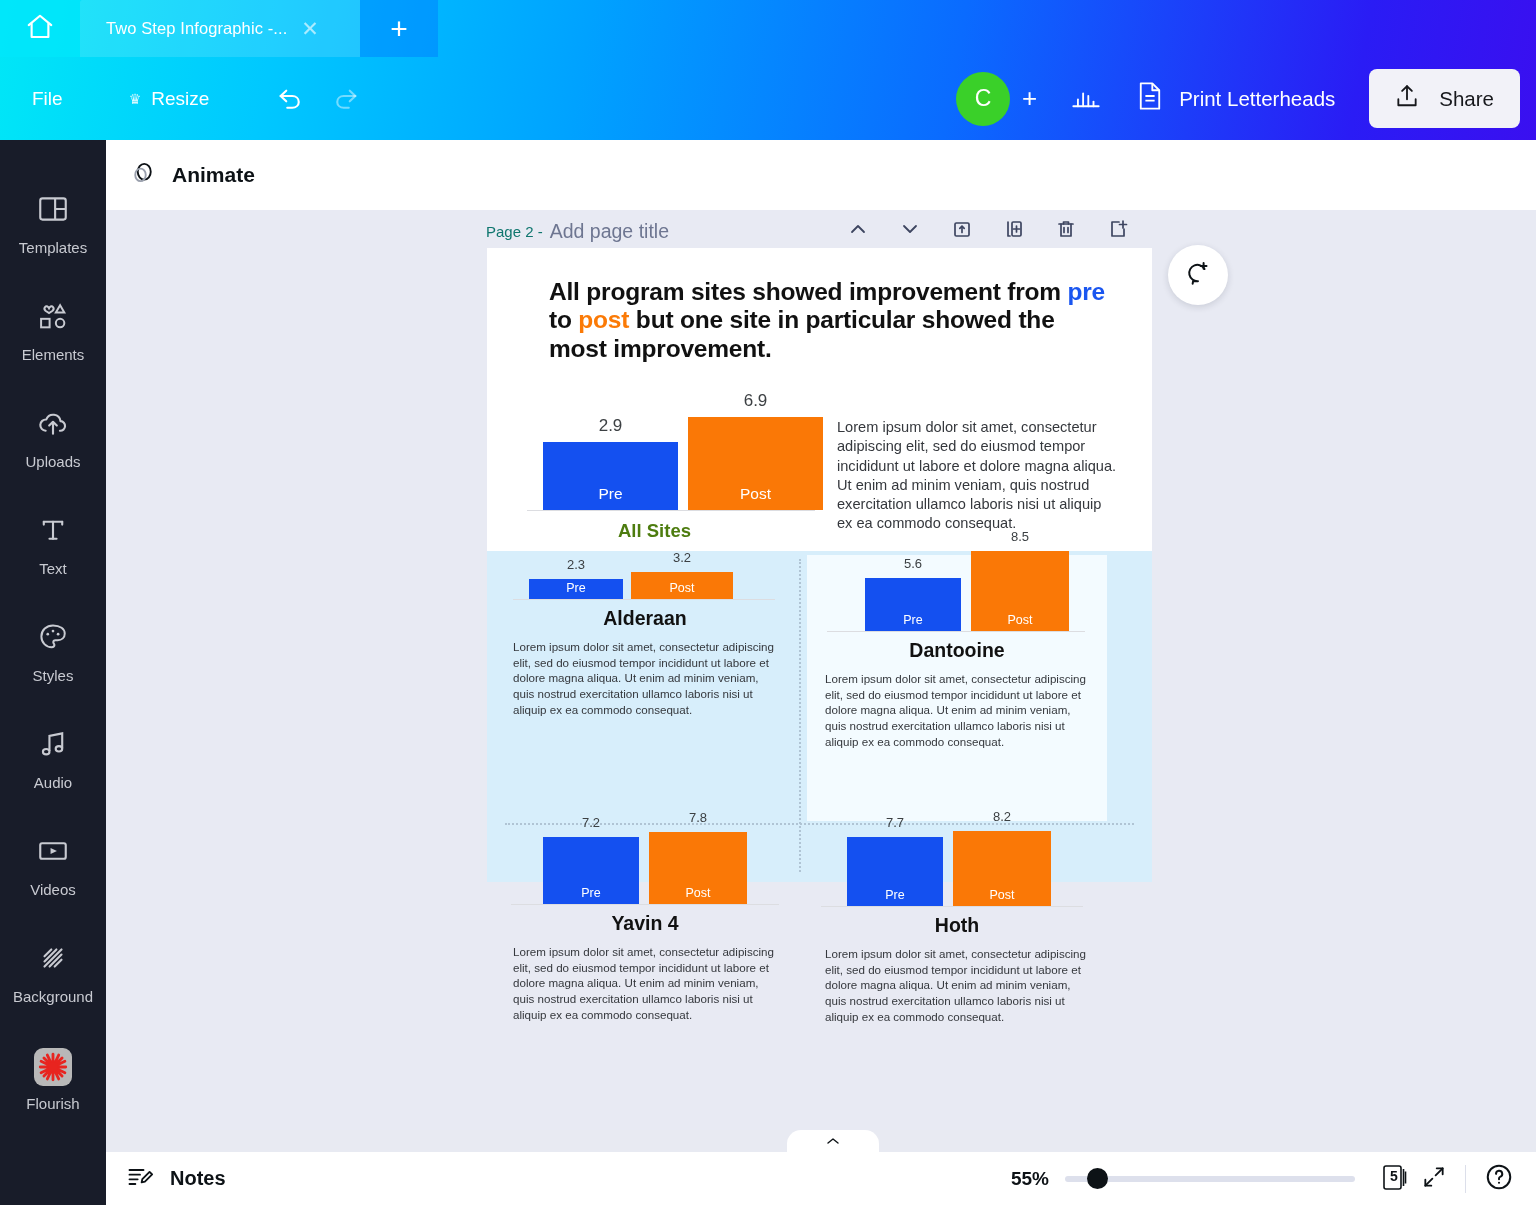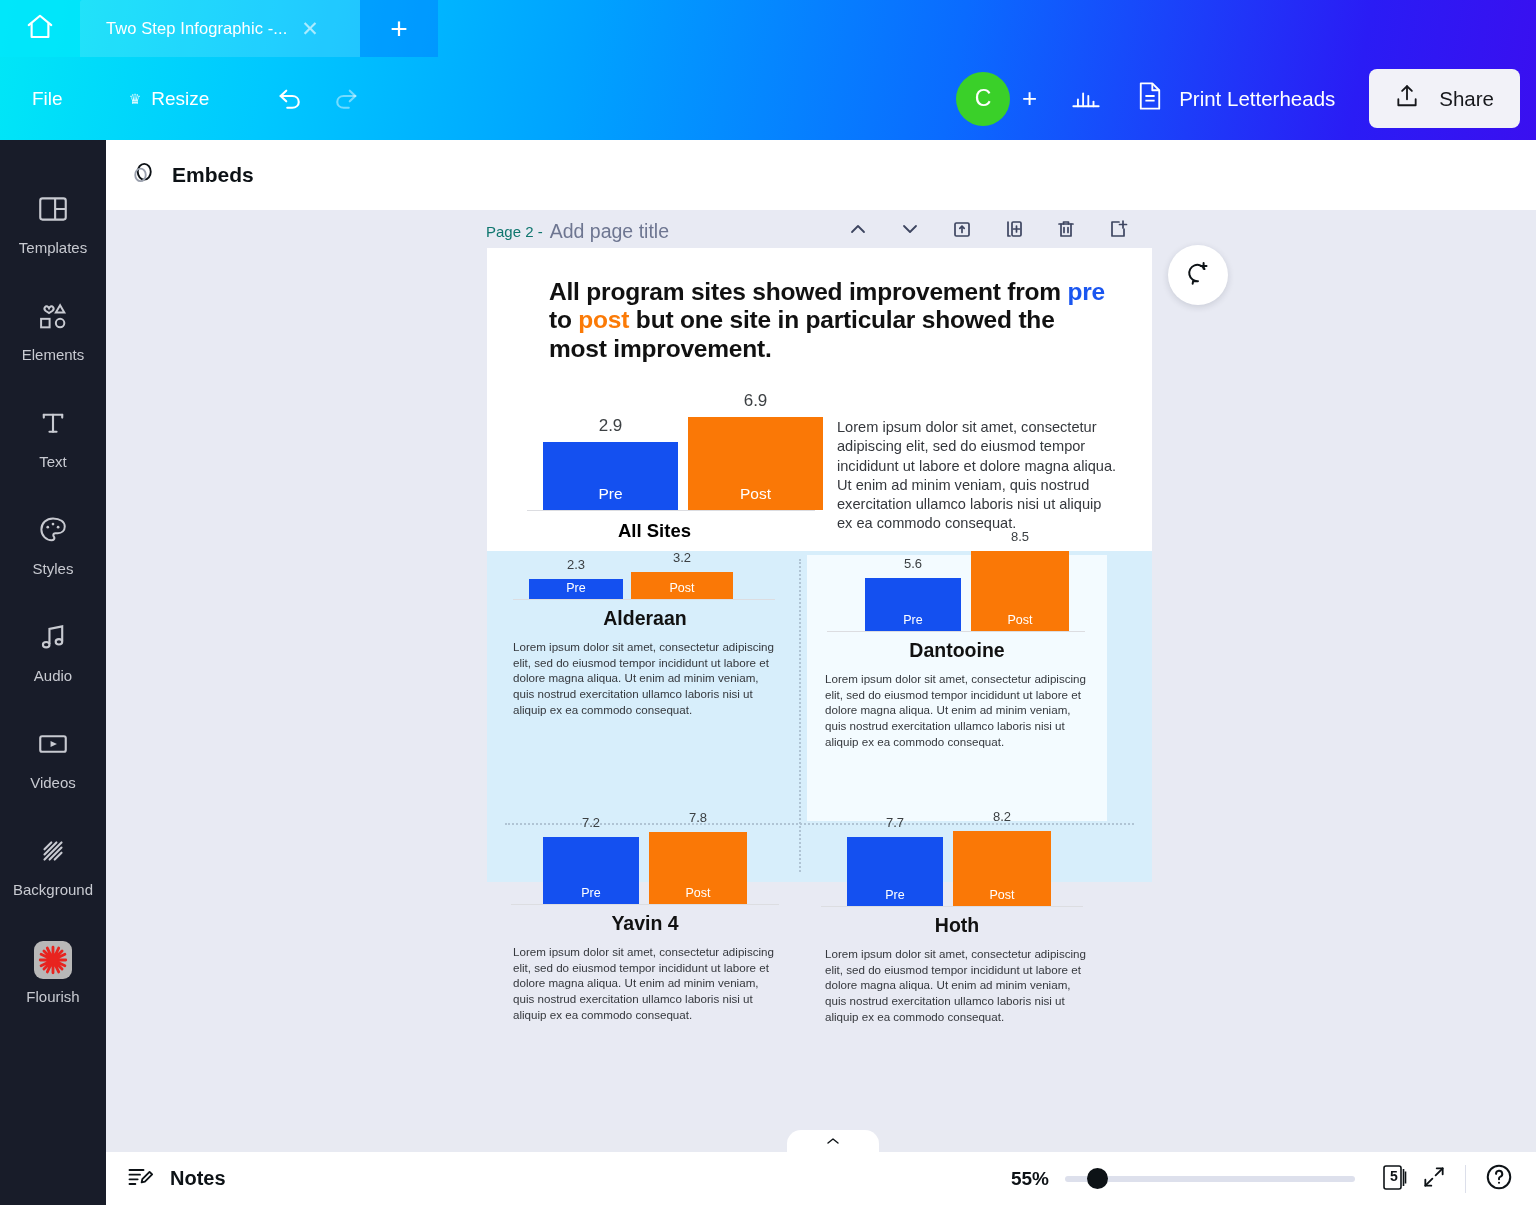--- a/index.html
+++ b/index.html
@@ -95,21 +95,21 @@
 
   .mainchart { position: absolute; top: 142px; left: 40px; width: 300px; height: 150px; }
   .mc-bars { position: relative; height: 120px; display: flex; align-items: flex-end;
     gap: 0; padding-left: 8px; }
   .bar { position: relative; color: #fff; }
   .bar .val { position: absolute; top: -26px; left: 0; width: 100%; text-align: center;
     font-size: 17px; color: #3c4043; }
   .bar .cap { position: absolute; bottom: 7px; left: 0; width: 100%; text-align: center;
     font-size: 15.5px; color: #fff; }
   .axis { border-top: 1px solid #dcdde1; margin-left: 0px; }
-  .mc-label { text-align: center; font-size: 18.5px; font-weight: 700; color: #000000;
+  .mc-label { text-align: center; font-size: 18.5px; font-weight: 700; color: #4d7c0f;
     margin-top: 9px; width: 255px; }
   .mainbody { position: absolute; top: 170px; left: 350px; width: 282px;
     font-size: 14.6px; line-height: 1.32; color: #35383d; }
 
   
   .pbottom { position: absolute; top: 303px; left: 0; width: 665px; height: 331px;
     background: #d7eefb; }
   .vdiv { position: absolute; left: 312px; top: 8px; bottom: 10px; width: 0;
     border-left: 2px dotted #b0c4d4; }
   .hdiv { position: absolute; left: 18px; right: 18px; top: 272px; height: 0;
@@ -253,20 +253,30 @@
         <svg viewBox="0 0 24 24" fill="none" stroke="#c8cad1" stroke-width="1.4">
           <path d="M6.7 8.3c-1.9-1.7.4-4.2 1.9-2.6.3.3.5.6.6.8.1-.2.3-.5.6-.8 1.5-1.6 3.8.9 1.9 2.6L9.2 10 6.7 8.3z"></path>
           <path d="M17 4.4 20 9.6h-6z"></path>
             <rect x="3.6" y="14" width="6" height="6"></rect>
             <circle cx="17" cy="17" r="3"></circle>
         </svg>
       </span>
       <span class="lbl">Elements</span>
     </div>
 
+    <div class="rail-item">
+      <span>
+        <svg viewBox="0 0 24 24" fill="none" stroke="#c8cad1" stroke-width="1.5" stroke-linecap="round" stroke-linejoin="round">
+          <path d="M6.8 17.5a4 4 0 0 1 .5-8 5.2 5.2 0 0 1 10 1.2 3.4 3.4 0 0 1-.4 6.8"></path>
+          <path d="M12 19.5v-8"></path>
+            <path d="M9.3 13.8 12 11.2l2.7 2.6"></path>
+        </svg>
+      </span>
+      <span class="lbl">Uploads</span>
+    </div>
 
     <div class="rail-item">
       <span>
         <svg viewBox="0 0 24 24" fill="none" stroke="#c8cad1" stroke-width="1.5" stroke-linecap="round">
           <path d="M5.5 6.2h13"></path>
             <path d="M12 6.2v12"></path>
             <path d="M9.5 18.2h5"></path>
             <path d="M5.5 6.2v2M18.5 6.2v2"></path>
         </svg>
       </span>
@@ -329,21 +339,21 @@
 
   </div>
 
   <div class="animatebar">
     <span>
       <svg viewBox="0 0 24 24" fill="none" stroke="#0d1216" stroke-width="1.5">
         <ellipse cx="13" cy="11" rx="5.2" ry="6.3"></ellipse>
         <ellipse cx="10" cy="13.5" rx="4.2" ry="5" stroke="#9aa0ad"></ellipse>
       </svg>
     </span>
-    <span class="alabel">Embeds</span>
+    <span class="alabel">Animate</span>
   </div>
 
   <div class="canvasarea">
 
     <div class="pagehdr">
       <span class="ptitle">Page 2 -</span>
       <span class="pplaceholder">Add page title</span>
     </div>
 
     <div class="pagetools">

